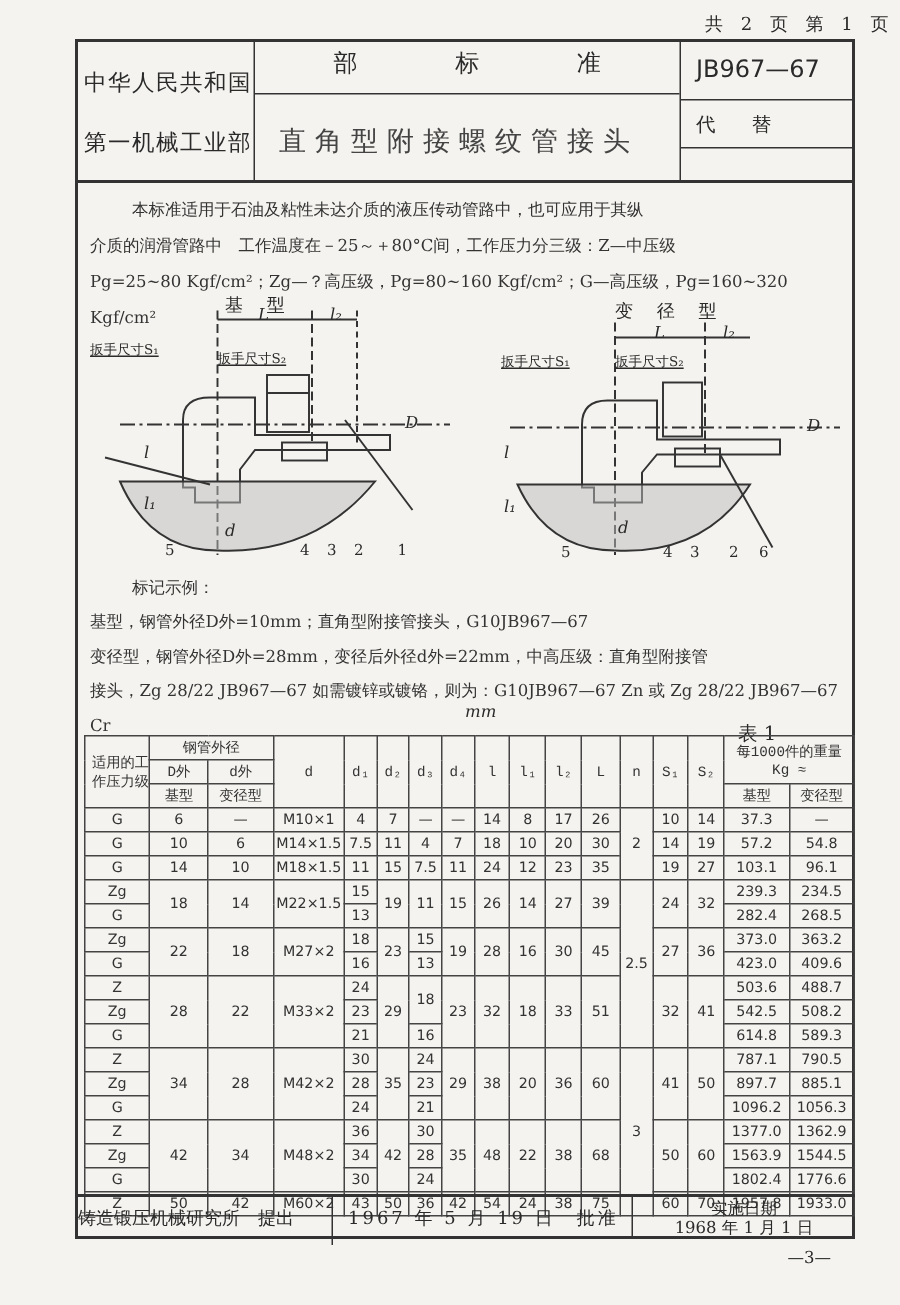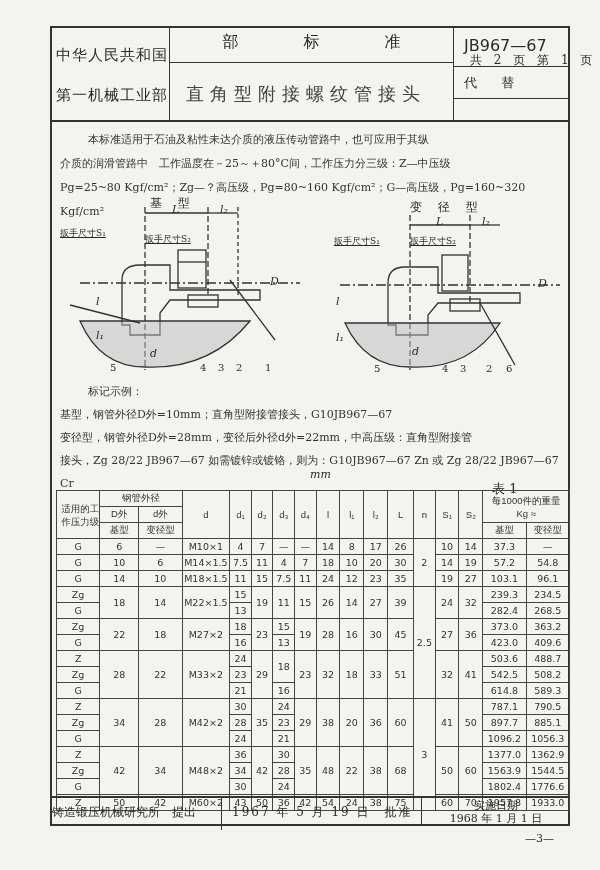--- a/index.html
+++ b/index.html
@@ -1,19 +1,19 @@
 <!DOCTYPE html>
 <html><head>
 <meta charset="utf-8">
 <style>
   html,body{margin:0;padding:0;}
   body{width:600px;height:870px;background:#f4f3ef;position:relative;overflow:hidden;
        font-family:"DejaVu Serif",serif;color:#2a2a2a;}
   .abs{position:absolute;}
-  .pageno{left:470px;top:8px;font-size:12px;letter-spacing:4px;margin-top:44px;}
+  .pageno{left:470px;top:8px;font-size:12px;letter-spacing:4px;}
   .frame{left:50px;top:26px;width:520px;height:800px;border:2px solid #333;box-sizing:border-box;}
   
   .hdr{left:50px;top:26px;width:520px;height:96px;border-bottom:2px solid #333;box-sizing:border-box;}
   .hdr .c1{position:absolute;left:0;top:0;width:120px;height:96px;border-right:1.5px solid #333;box-sizing:border-box;}
   .hdr .c1 div{position:absolute;left:6px;font-size:15px;letter-spacing:1px;}
   .hdr .c2{position:absolute;left:120px;top:0;width:284px;height:96px;border-right:1.5px solid #333;box-sizing:border-box;}
   .hdr .c2 .t1{position:absolute;left:0;right:0;top:6px;text-align:center;font-size:16px;letter-spacing:30px;padding-left:30px;}
   .hdr .c2 .line{position:absolute;left:0;right:0;top:36px;border-top:1.5px solid #333;}
   .hdr .c2 .t2{position:absolute;left:16px;top:56px;font-size:18px;letter-spacing:6px;color:#444;}
   .hdr .c3{position:absolute;left:404px;top:0;width:116px;height:96px;}
@@ -26,21 +26,21 @@
   .intro .ind{padding-left:28px;}
   .fig-label{font-size:12px;letter-spacing:6px;}
   .dim{font-family:"DejaVu Serif",serif;font-style:italic;font-size:11px;}
   .example{left:60px;top:380px;width:505px;font-size:11px;line-height:23px;color:#333;}
   .example p{margin:0;}
   .unit{left:310px;top:468px;font-style:italic;font-size:11px;}
   .tabno{left:492px;top:480px;font-size:13px;}
   table.spec{position:absolute;left:56px;top:490px;width:514px;border-collapse:collapse;
              font-family:"DejaVu Sans",sans-serif;font-size:9.5px;color:#333;table-layout:fixed;}
   table.spec td,table.spec th{border:1px solid #444;text-align:center;padding:0;height:15px;font-weight:normal;}
-  table.spec th{font-family:Liberation Sans, sans-serif;font-size:9.5px;}
+  table.spec th{font-family:Liberation Mono, monospace;font-size:9.5px;}
   table.spec .hl{text-align:right;padding-left:2px;line-height:13px;}
   .footer{left:50px;top:796px;width:520px;height:30px;border-top:2px solid #333;box-sizing:border-box;}
   .footer .f1{position:absolute;left:0;top:0;width:172px;height:32px;border-right:1.5px solid #333;font-size:12px;line-height:28px;padding-left:2px;box-sizing:border-box;}
   .footer .f2{position:absolute;left:172px;top:0;width:200px;height:28px;border-right:1.5px solid #333;font-size:12px;line-height:28px;padding-left:10px;box-sizing:border-box;letter-spacing:2px;}
   .footer .f3{position:absolute;left:372px;top:0;width:148px;height:28px;font-size:11px;text-align:center;line-height:13px;padding-top:1px;}
   .pagemark{left:525px;top:832px;font-size:11px;}
 </style>
 </head>
 <body>
 

